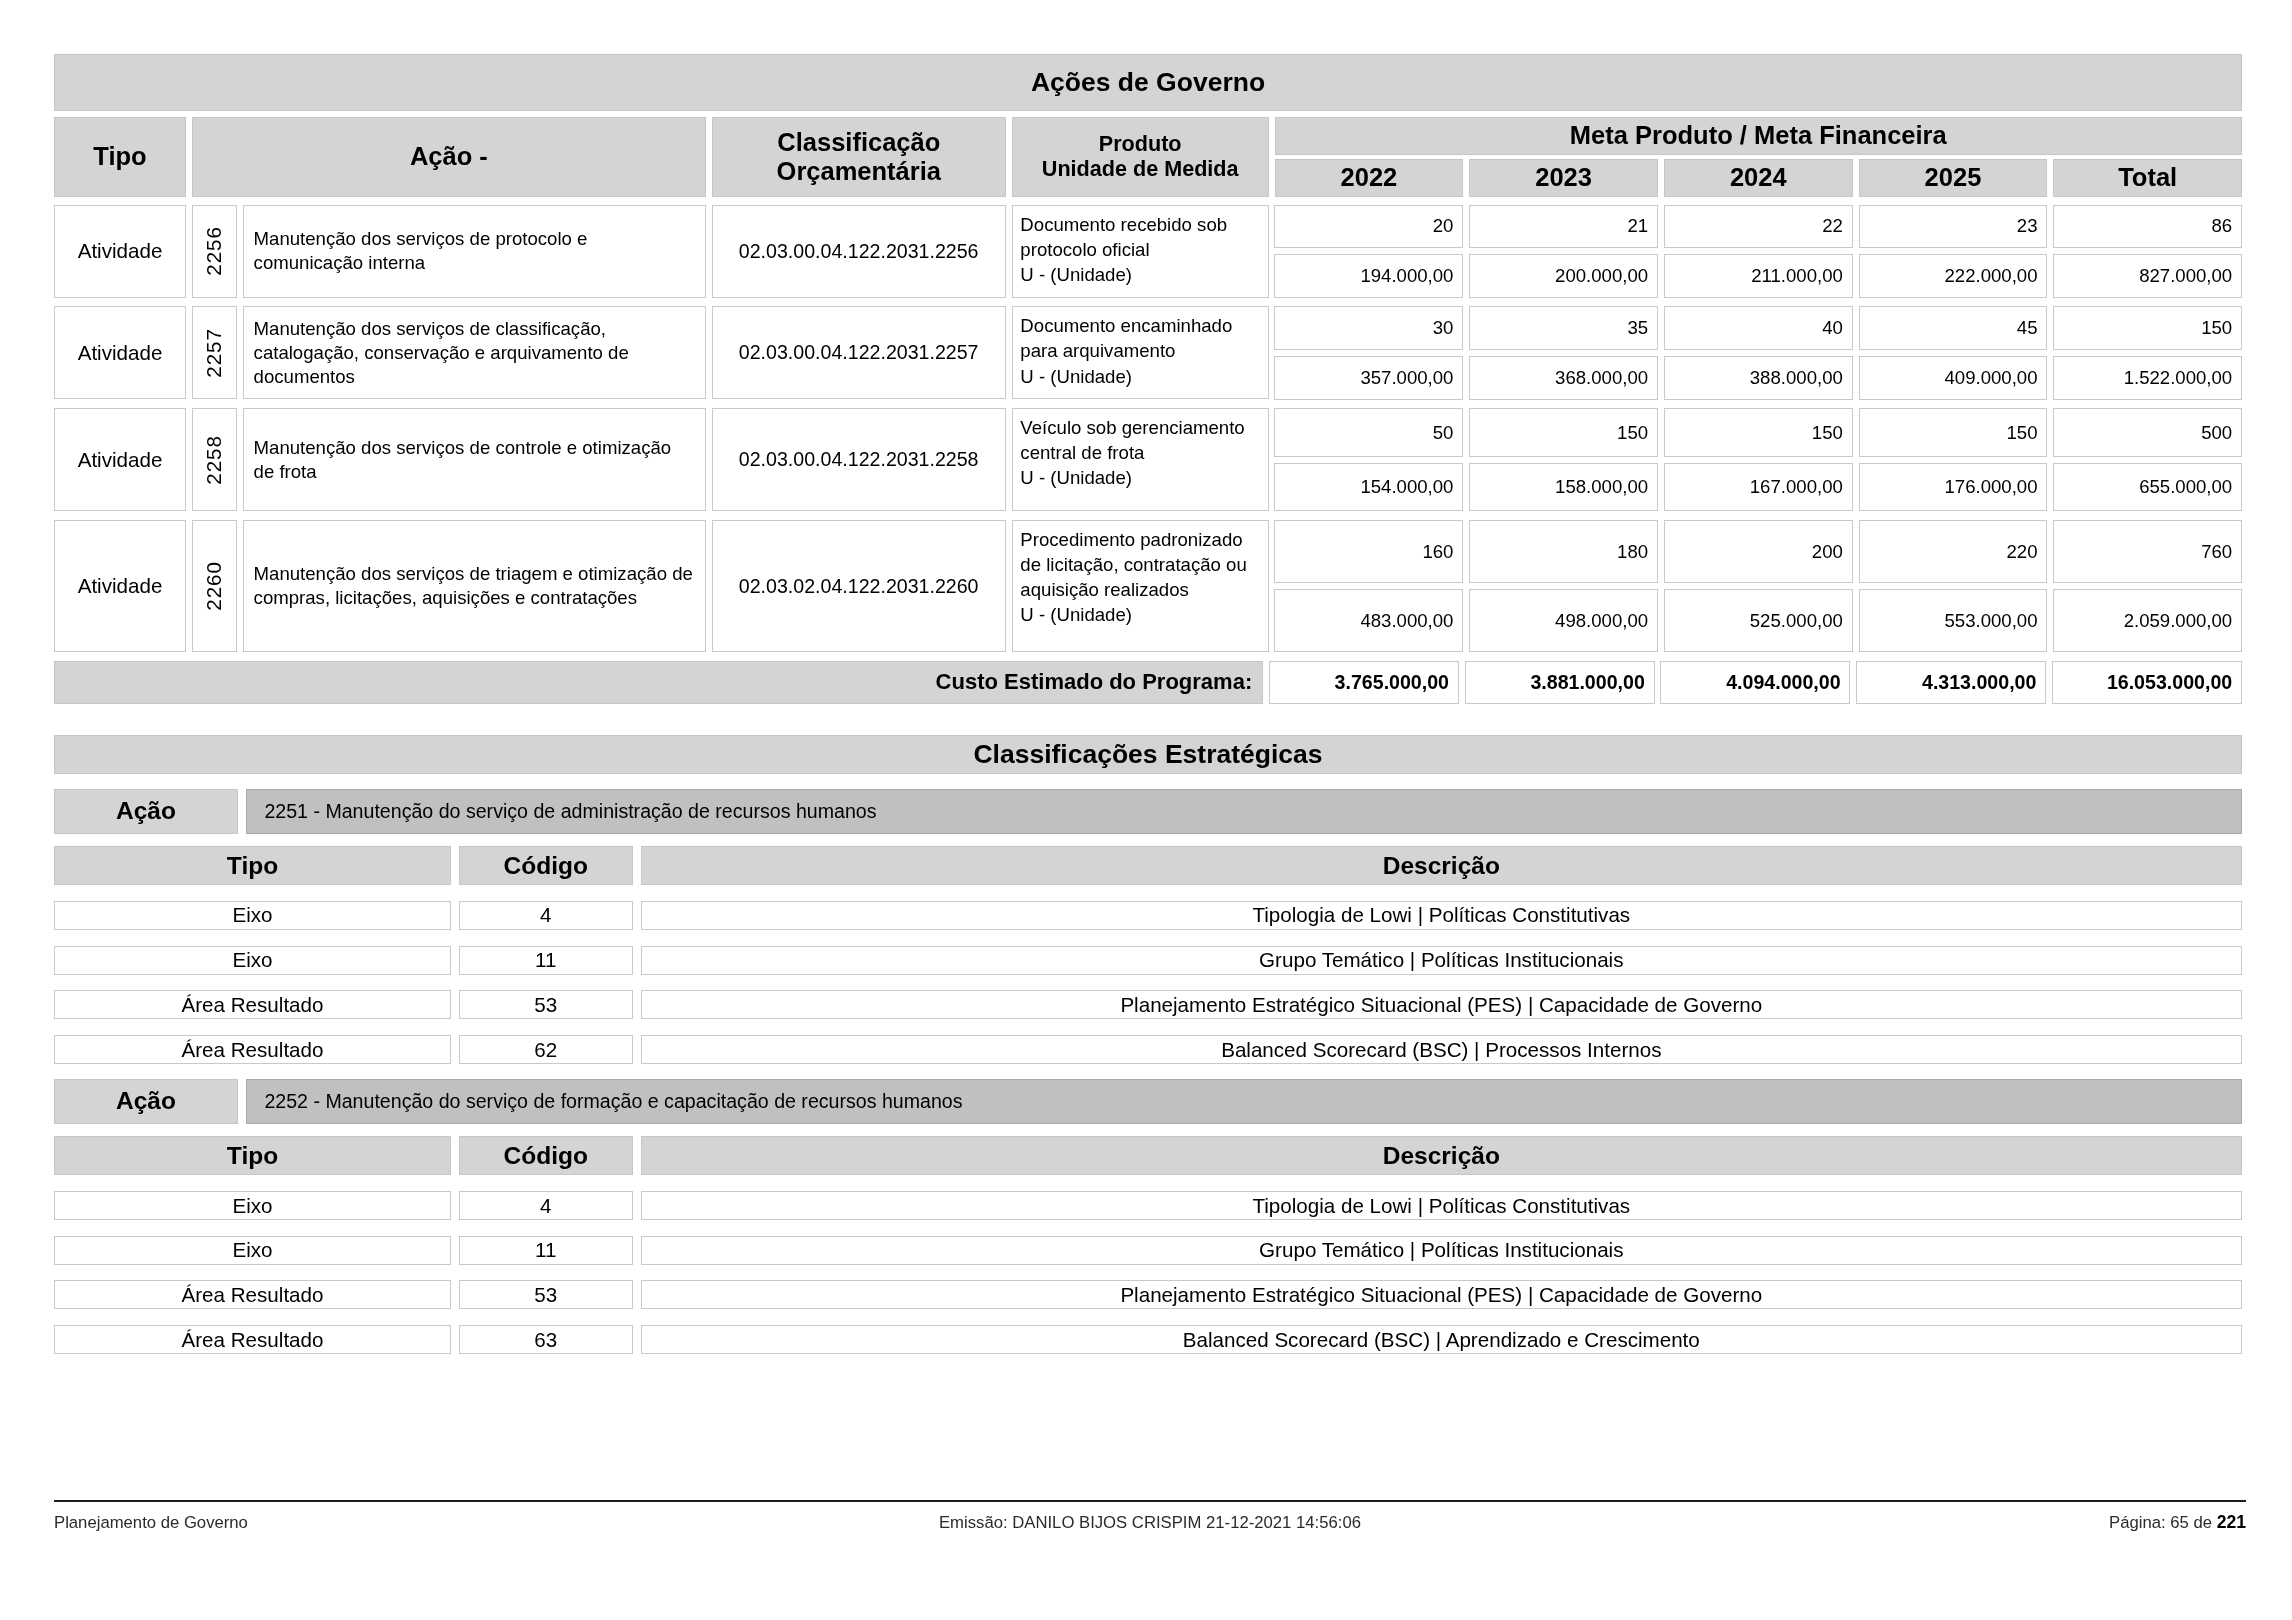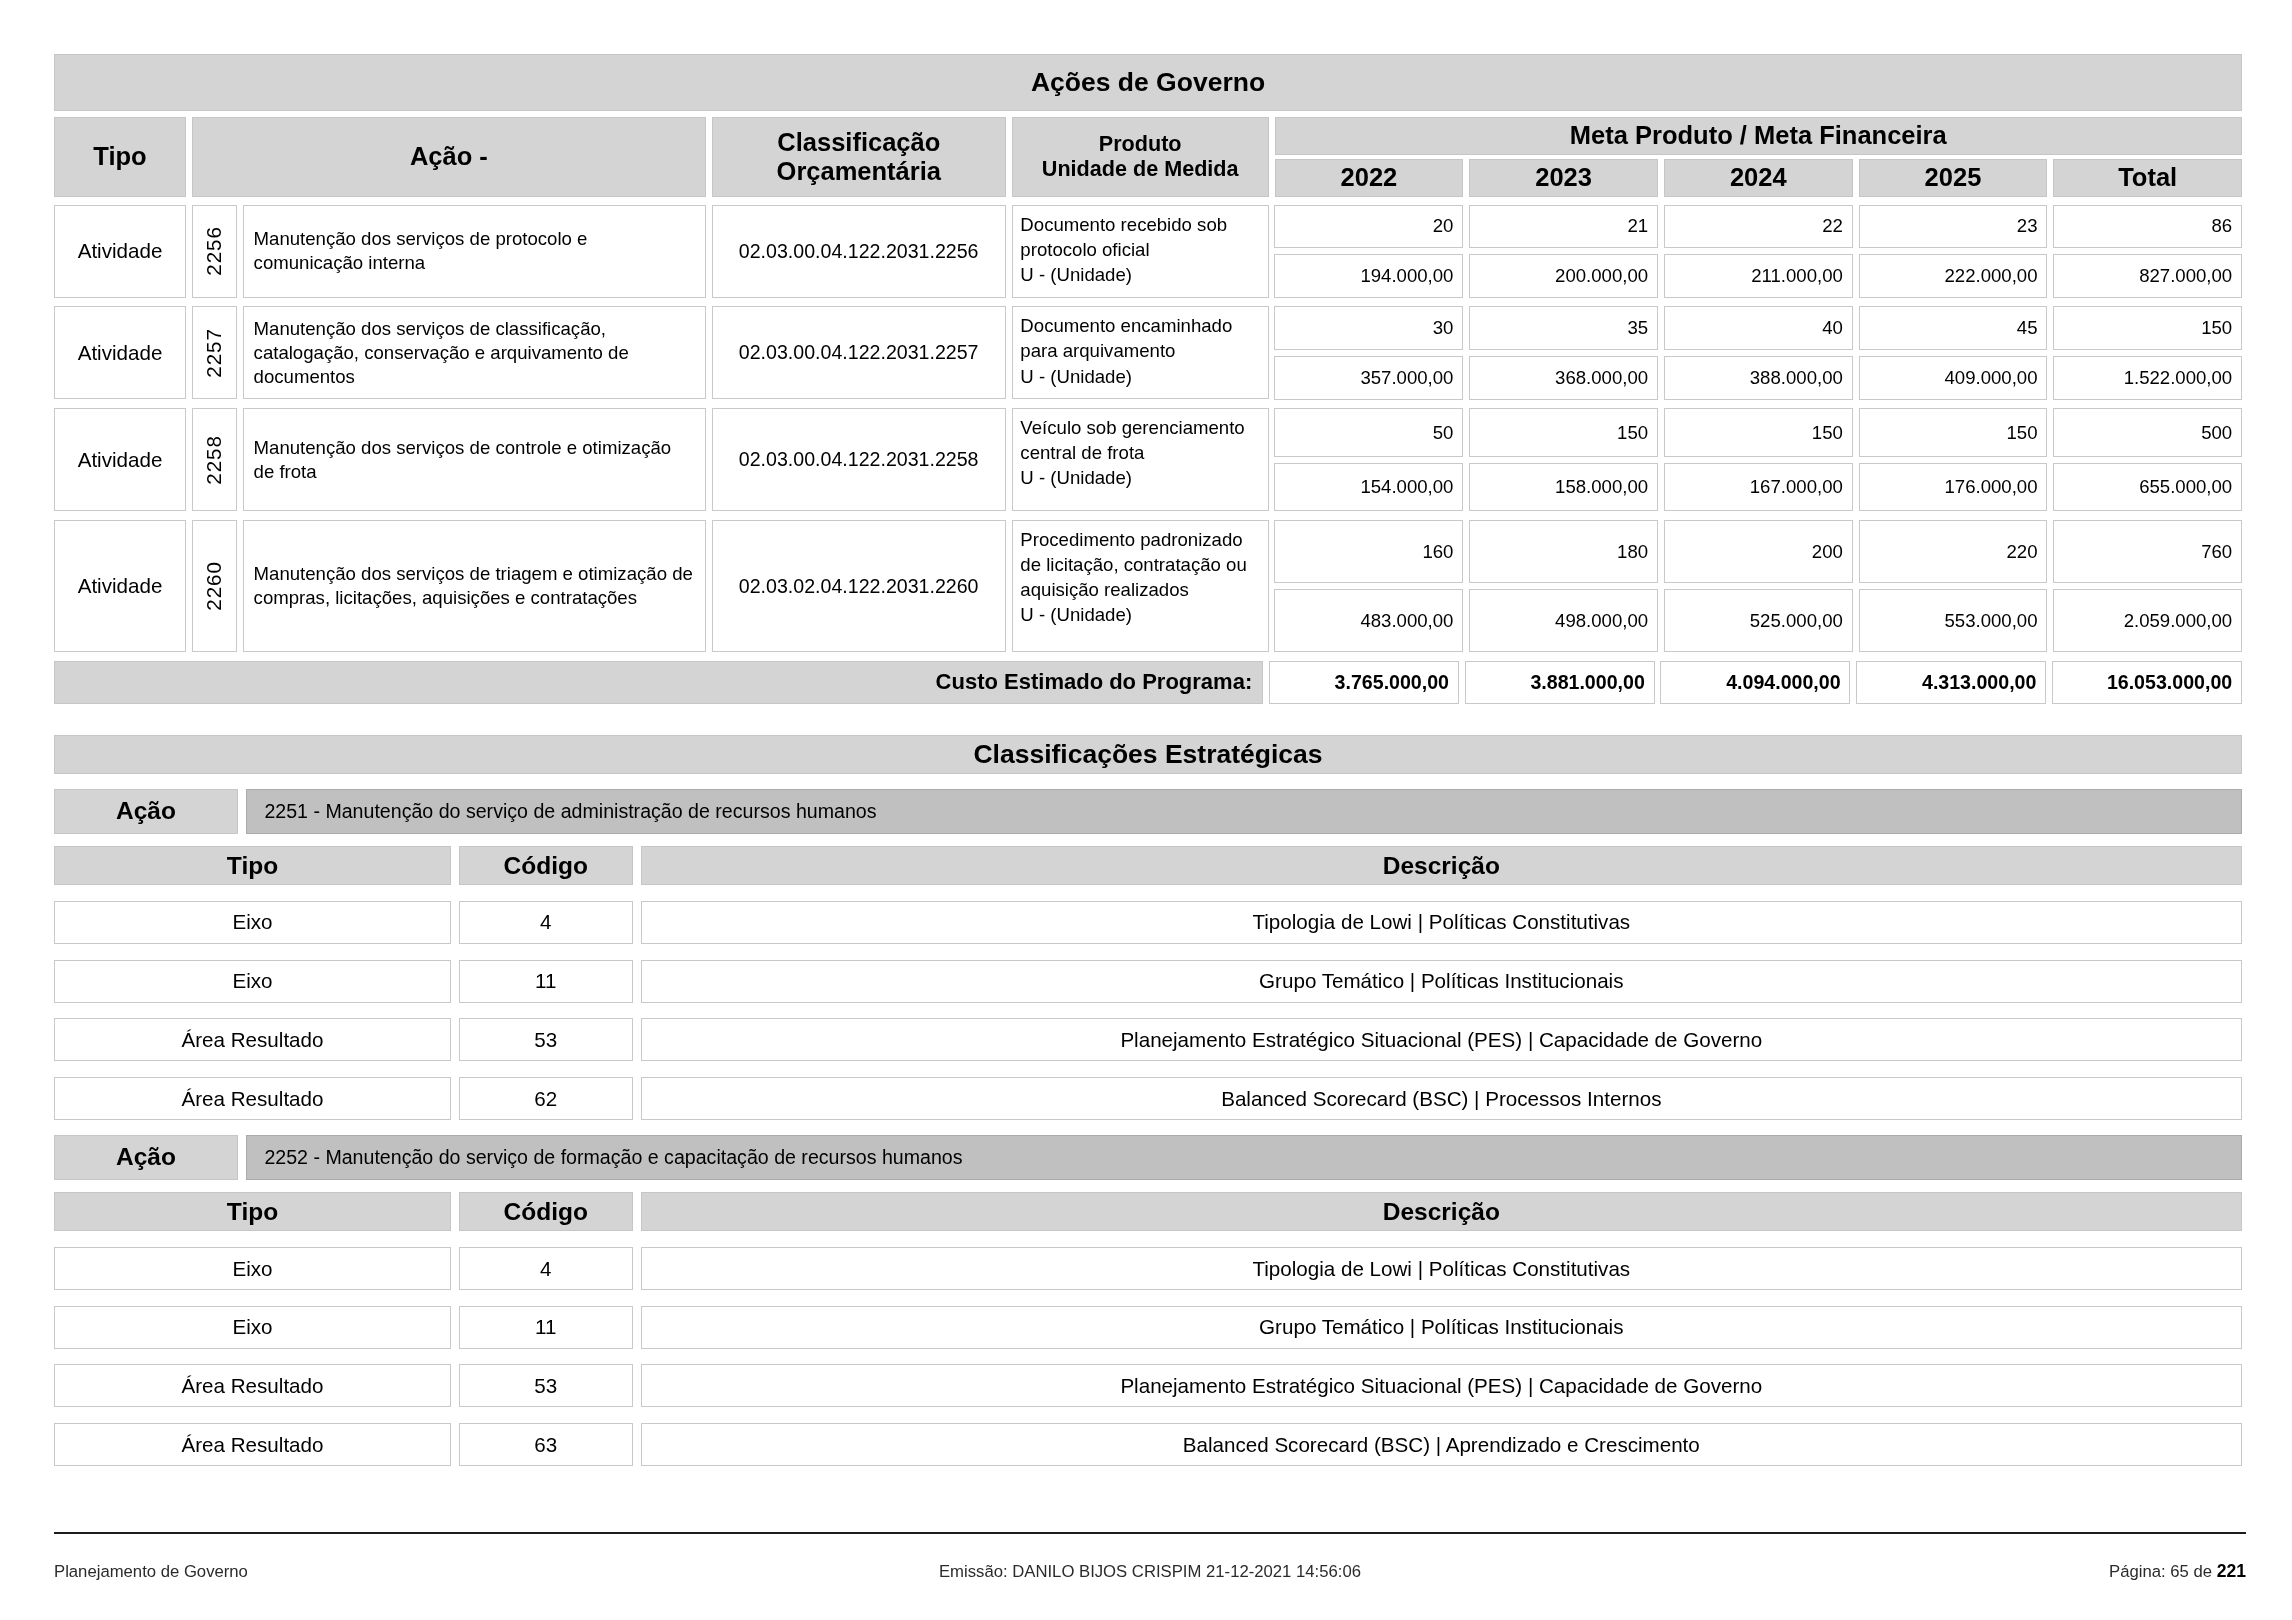--- a/index.html
+++ b/index.html
@@ -81,28 +81,28 @@
   }
   .acao-desc{
     flex:1;background:#c0c0c0;border:1px solid #ababab;box-sizing:border-box;
     display:flex;align-items:center;font-size:19.6px;padding-left:17.6px;
   }
   .class-header{display:flex;gap:7.8px;margin-top:12.7px;height:39px;}
   .class-header .hcell{font-size:24.5px;}
   .ccol-tipo{width:397px;flex:none;}
   .ccol-cod{width:174px;flex:none;}
   .ccol-desc{flex:1;}
-  .class-row{display:flex;gap:7.8px;margin-top:15.7px;height:43px;}
+  .class-row{display:flex;gap:7.8px;margin-top:15.7px;height:29px;}
   .class-row .cell{display:flex;align-items:center;justify-content:center;
     text-align:center;font-size:20.6px;}
 
   
   .footer{
-    position:absolute;left:54px;width:2192px;top:1532px;
-    border-top:2px solid #1c1c1c;padding-top:27px;
+    position:absolute;left:54px;width:2192px;top:1500px;
+    border-top:2px solid #1c1c1c;padding-top:10px;
     display:flex;align-items:baseline;font-size:16.7px;color:#2b2b2b;
   }
   .footer .f-left{flex:1;text-align:left;}
   .footer .f-center{flex:2;text-align:center;}
   .footer .f-right{flex:1;text-align:right;}
   .footer .pg-total{font-weight:bold;font-size:17.6px;color:#000;}
 </style>
 </head>
 <body>
 

